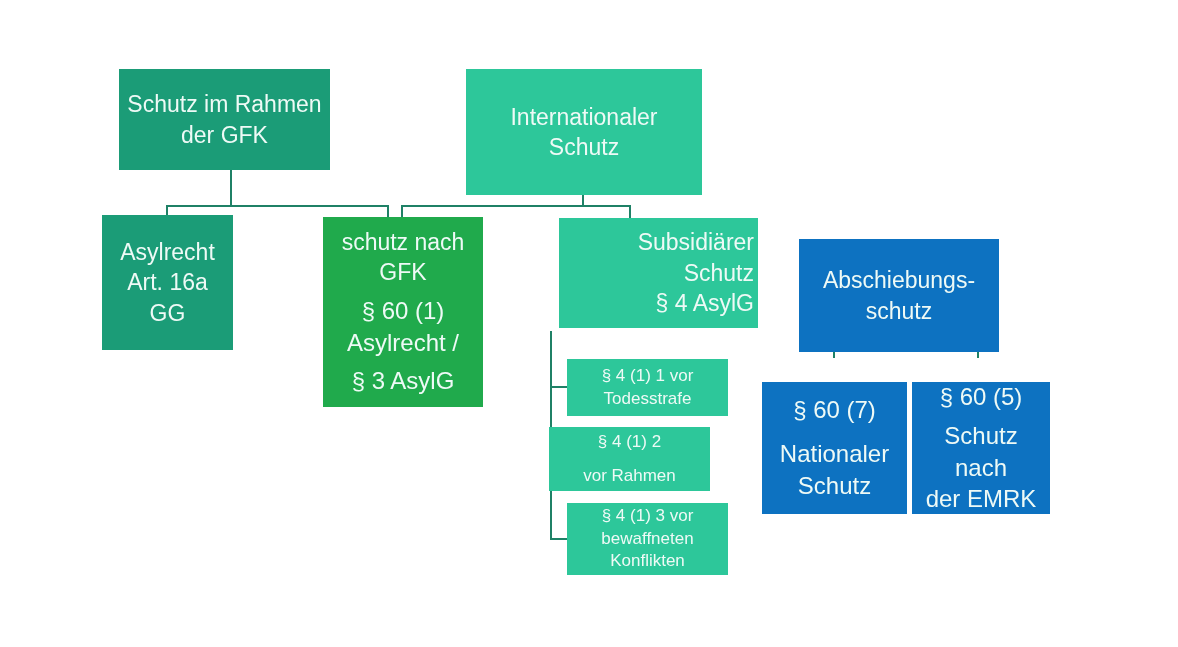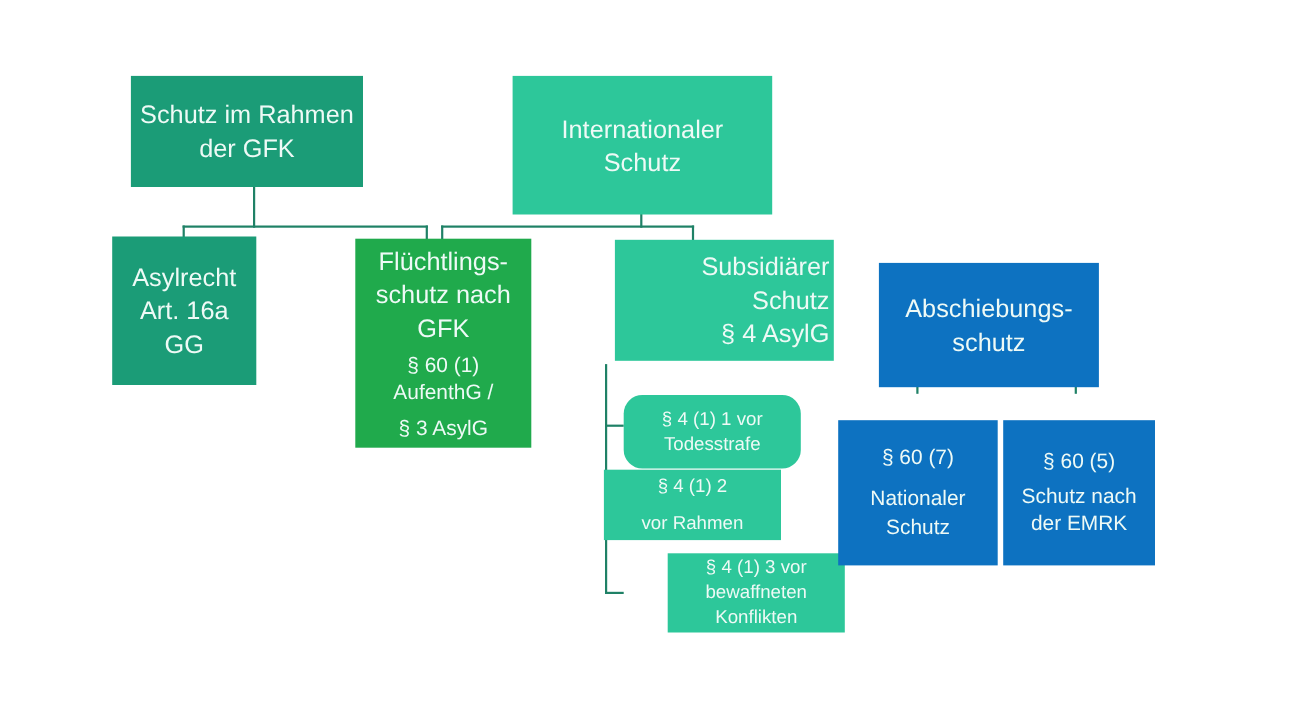--- a/index.html
+++ b/index.html
@@ -26,21 +26,21 @@
     color: var(--text, #eefaf6);
     box-sizing: border-box;
     padding: 4px;
   }
   .node .ln { line-height: 1.32; }
   .bg-sea    { background: var(--sea-green, #1b9c77); }
   .bg-em     { background: var(--emerald, #2dc79a); }
   .bg-kelly  { background: var(--kelly-green, #20aa4c); }
   .bg-blue   { background: var(--blue, #0d72c1); margin-top: 24px; }
   .fs-big   { font-size: 23px; }
-  .fs-med   { font-size: 19px; }
+  .fs-med   { font-size: 24px; }
   .fs-small { font-size: 17px; }
   .gap-sm { margin-top: 7px; }
   .gap-md { margin-top: 12px; }
   .conn {
     position: absolute;
     background: var(--connector, #1f8166);
   }
 </style>
 </head>
 <body>
@@ -77,50 +77,49 @@
     <div class="ln">Schutz</div>
   </div>
 
   <div class="node bg-sea fs-big" style="left:102px; top:215px; width:131px; height:135px;">
     <div class="ln">Asylrecht</div>
     <div class="ln">Art. 16a</div>
     <div class="ln">GG</div>
   </div>
 
   <div class="node bg-kelly" style="left:323px; top:217px; width:160px; height:190px;">
-    <div class="ln fs-big">Flüchtlings-</div>
     <div class="ln fs-big">schutz nach</div>
     <div class="ln fs-big">GFK</div>
     <div class="ln fs-med gap-sm">§ 60 (1)</div>
-    <div class="ln fs-med">AufenthG /</div>
+    <div class="ln fs-med">Asylrecht /</div>
     <div class="ln fs-med gap-sm">§ 3 AsylG</div>
   </div>
 
   <div class="node bg-em fs-big" style="left:559px; top:218px; width:199px; height:110px;align-items:flex-end;">
     <div class="ln">Subsidiärer</div>
     <div class="ln">Schutz</div>
     <div class="ln">§ 4 AsylG</div>
   </div>
 
   <div class="node bg-blue fs-big" style="left:799px; top:215px; width:200px; height:113px;">
     <div class="ln">Abschiebungs-</div>
     <div class="ln">schutz</div>
   </div>
 
-  <div class="node bg-em fs-small" style="left:567px; top:359px; width:161px; height:67px;border-radius:17px;">
+  <div class="node bg-em fs-small" style="left:567px; top:359px; width:161px; height:57px;">
     <div class="ln">§ 4 (1) 1 vor</div>
     <div class="ln">Todesstrafe</div>
   </div>
 
   <div class="node bg-em fs-small" style="left:549px; top:427px; width:161px; height:64px;">
     <div class="ln">§ 4 (1) 2</div>
     <div class="ln gap-md">vor Rahmen</div>
   </div>
 
-  <div class="node bg-em fs-small" style="left:567px; top:503px; width:161px; height:72px;margin-left:40px;">
+  <div class="node bg-em fs-small" style="left:567px; top:503px; width:161px; height:72px;">
     <div class="ln">§ 4 (1) 3 vor</div>
     <div class="ln">bewaffneten</div>
     <div class="ln">Konflikten</div>
   </div>
 
   <div class="node bg-blue" style="left:762px; top:358px; width:145px; height:132px;">
     <div class="ln fs-med">§ 60 (7)</div>
     <div class="ln fs-med gap-md">Nationaler</div>
     <div class="ln fs-med">Schutz</div>
   </div>

